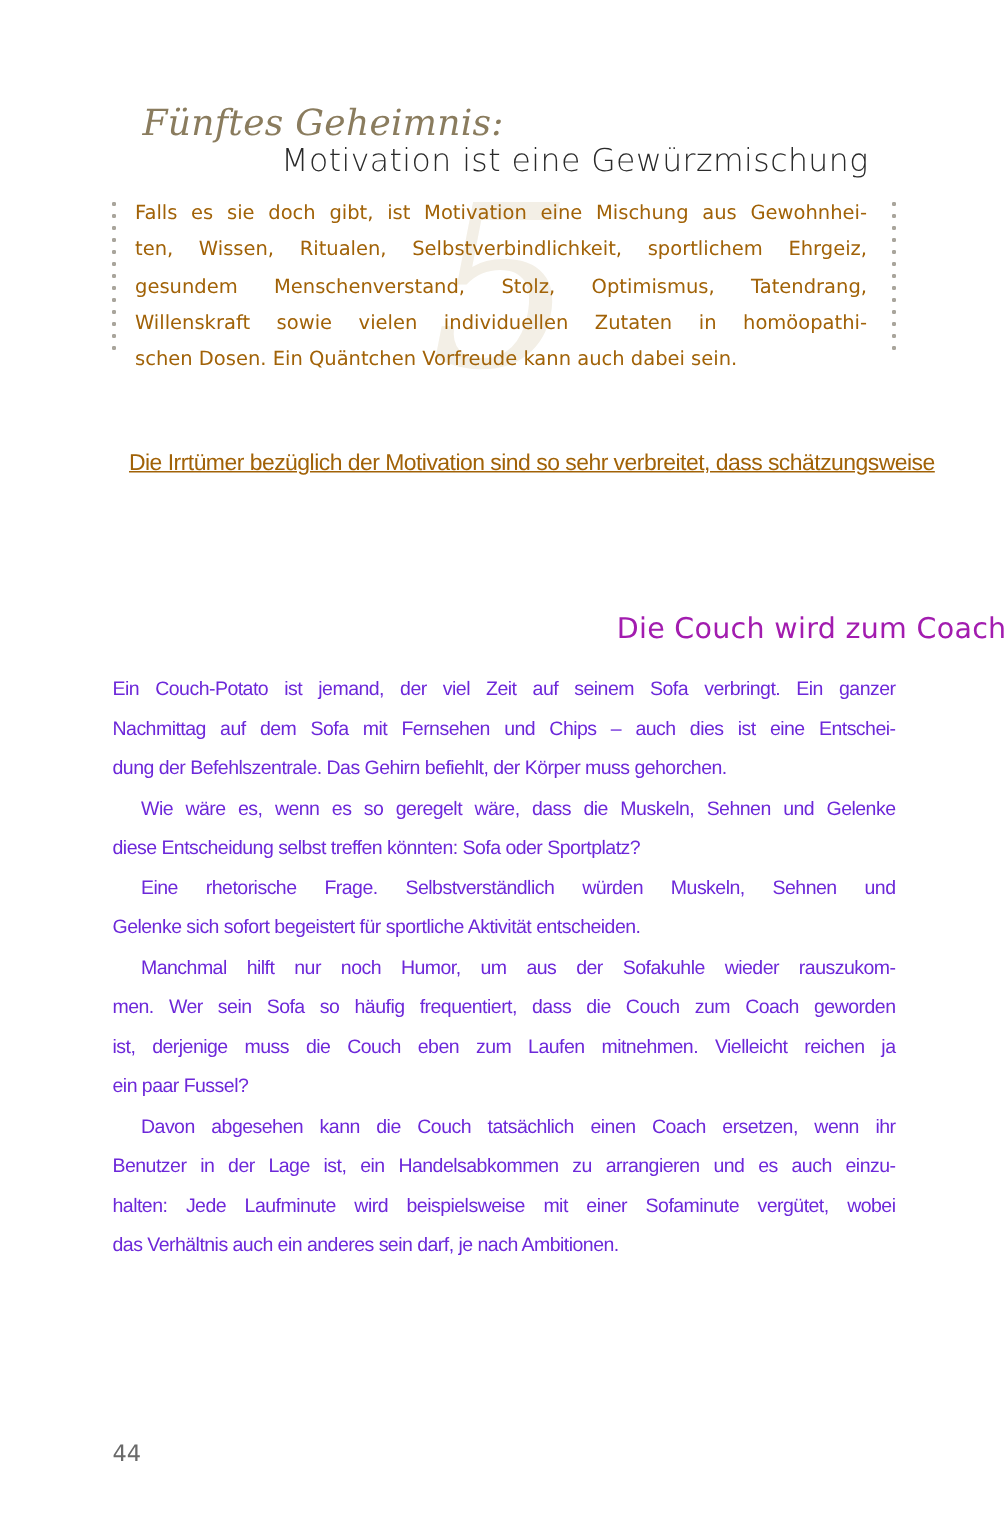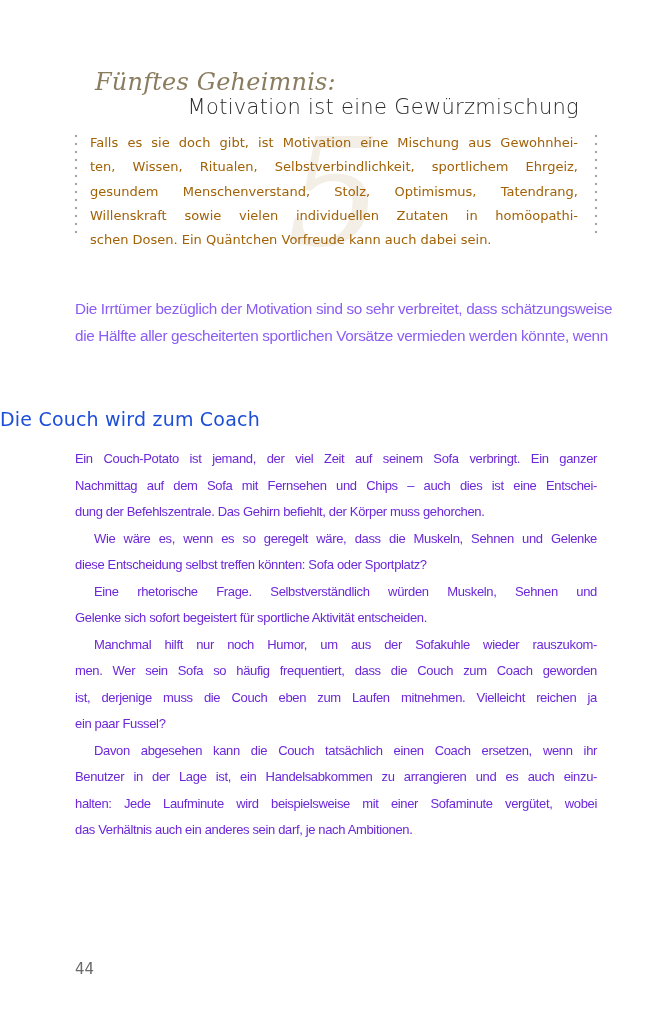--- a/index.html
+++ b/index.html
@@ -90,51 +90,52 @@
       text-align: justify;
       text-align-last: justify;
       white-space: nowrap;
     }
     .secret-text span.line.last {
       text-align-last: left;
     }
     
     .intro {
       position: absolute;
-      left: 75px;
+      left: 86px;
       width: 522px;
       top: 296px;
       font-family: "Liberation Sans", sans-serif;
       font-size: 15.3px;
       line-height: 26.5px;
       letter-spacing: -0.35px;
-      color: #8b5cf6;
+      color: #a16207;
+      text-decoration: underline;
     }
     .line-j {
       display: block;
       text-align: justify;
       text-align-last: justify;
       white-space: nowrap;
     }
     .line-l {
       display: block;
       white-space: nowrap;
     }
     .ind {
       padding-left: 19px;
     }
     .section-heading {
       position: absolute;
       left: 0;
       width: 671px;
       top: 408px;
-      text-align: left;
+      text-align: right;
       font-family: "DejaVu Sans", sans-serif;
       font-size: 19px;
-      color: #1d4ed8;
+      color: #a21caf;
       letter-spacing: 0.2px;
     }
     .body-text {
       position: absolute;
       left: 75px;
       width: 522px;
       top: 446px;
       font-family: "Liberation Sans", sans-serif;
       font-size: 13px;
       line-height: 26.5px;
@@ -166,21 +167,20 @@
       <span class="line">Falls es sie doch gibt, ist Motivation eine Mischung aus Gewohnhei-</span>
       <span class="line">ten, Wissen, Ritualen, Selbstverbindlichkeit, sportlichem Ehrgeiz,</span>
       <span class="line">gesundem Menschenverstand, Stolz, Optimismus, Tatendrang,</span>
       <span class="line">Willenskraft sowie vielen individuellen Zutaten in homöopathi-</span>
       <span class="line last">schen Dosen. Ein Quäntchen Vorfreude kann auch dabei sein.</span>
     </div>
   </div>
 
   <div class="intro">
     <span class="line-j">Die Irrtümer bezüglich der Motivation sind so sehr verbreitet, dass schätzungsweise</span>
-    <span class="line-j">die Hälfte aller gescheiterten sportlichen Vorsätze vermieden werden könnte, wenn</span>
   </div>
 
   <div class="section-heading">Die Couch wird zum Coach</div>
 
   <div class="body-text">
     <div>
       <span class="line-j">Ein Couch-Potato ist jemand, der viel Zeit auf seinem Sofa verbringt. Ein ganzer</span>
       <span class="line-j">Nachmittag auf dem Sofa mit Fernsehen und Chips – auch dies ist eine Entschei-</span>
       <span class="line-l">dung der Befehlszentrale. Das Gehirn befiehlt, der Körper muss gehorchen.</span>
     </div>

